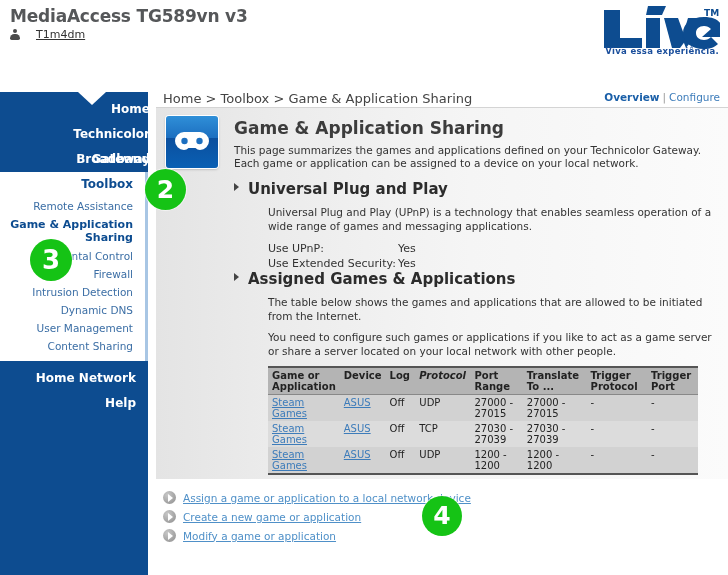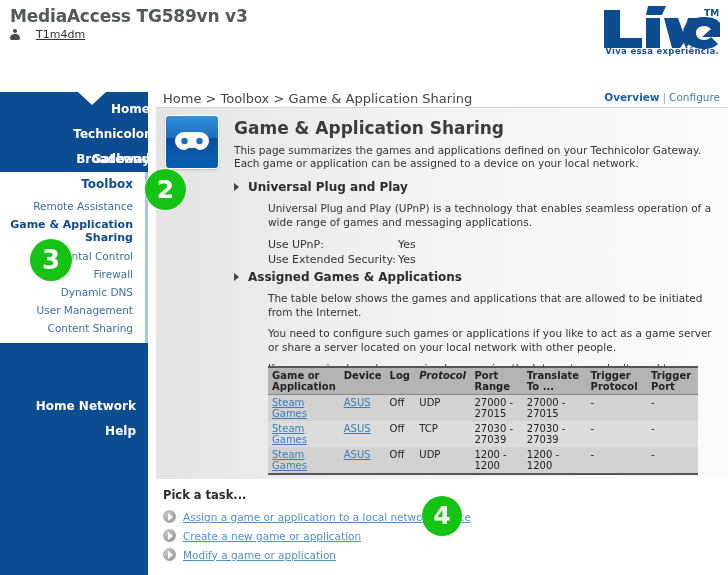--- a/index.html
+++ b/index.html
@@ -43,21 +43,21 @@
   #content-panel{position:absolute;left:156px;top:107px;width:572px;height:371px;
     background:linear-gradient(to right,#e4e4e4 0%,#ececec 22%,#f5f5f5 55%,#fbfbfb 100%);
     border-top:1px solid #d4d4d4;}
   #page-icon{position:absolute;left:10px;top:8px;width:52px;height:52px;border-radius:3px;
     background:linear-gradient(to bottom,#2f8fd8 0%,#1c6fc0 42%,#0b4f9e 43%,#0a60b4 100%);
     box-shadow:0 0 0 1px #ffffff, 0 1px 3px rgba(0,0,0,.35);}
   #page-icon svg{position:absolute;left:9px;top:15px;}
   #page-title{position:absolute;left:78px;top:10px;font-size:17px;font-weight:bold;color:#3c3c3c;}
   #page-desc{position:absolute;left:78px;top:36px;width:470px;font-size:10.5px;color:#333;line-height:13px;}
   .section{position:absolute;left:78px;width:480px;}
-  .sec-head{font-size:12px;font-weight:bold;color:#2c2c2c;position:relative;padding-left:14px;}
+  .sec-head{font-size:15px;font-weight:bold;color:#2c2c2c;position:relative;padding-left:14px;}
   .sec-head .tri{position:absolute;left:0;top:3px;width:0;height:0;
     border-top:4px solid transparent;border-bottom:4px solid transparent;border-left:5px solid #444;}
   .sec-body{padding-left:34px;font-size:10.5px;color:#333;line-height:13.5px;}
   .sec-body p{margin:0 0 8px 0;}
   .kv{display:flex;font-size:11px;color:#333;line-height:15px;}
   .kv .k{width:130px;}
   
   #apps-table{position:absolute;left:112px;top:258px;width:430px;border-collapse:collapse;
     font-size:10px;background:#d9d9d9;border-top:2px solid #555;border-bottom:2px solid #555;}
   #apps-table th{background:#b4b4b4;color:#222;font-weight:bold;text-align:left;
@@ -121,26 +121,27 @@
   <div class="nav-main">Technicolor Gateway</div>
   <div class="nav-main">Broadband Connection</div>
 </div>
 
 <div id="submenu" style="top:172px;padding-bottom:6px;">
   <div class="sub-title">Toolbox</div>
   <div class="sub-item">Remote Assistance</div>
   <div class="sub-item active">Game &amp; Application Sharing</div>
   <div class="sub-item">Parental Control</div>
   <div class="sub-item">Firewall</div>
+  <div class="sub-item">Intrusion Detection</div>
   <div class="sub-item">Dynamic DNS</div>
   <div class="sub-item">User Management</div>
   <div class="sub-item">Content Sharing</div>
 </div>
 
-<div class="nav-bottom" style="top:366px;margin-top:28px;">
+<div class="nav-bottom" style="top:366px;">
   <div class="nav-main">Home Network</div>
   <div class="nav-main">Help</div>
 </div>
 
 <div id="breadcrumb">Home &gt; Toolbox &gt; Game &amp; Application Sharing</div>
 <div id="view-links">
   <span class="vl-active">Overview</span><span class="vl-sep">|</span><span class="vl-link">Configure</span>
 </div>
 
 <div id="content-panel">
@@ -228,21 +229,20 @@
         <td>1200 - 1200</td>
         <td>1200 - 1200</td>
         <td>-</td>
         <td>-</td>
       </tr>
     </tbody>
   </table>
 </div>
 
 <div id="task-block">
-  <div id="task-title">Pick a task...</div>
 
   <div class="task-row">
     <span class="task-bullet">
       <svg width="6" height="8" viewBox="0 0 6 8">
           <polygon points="1,0 6,4 1,8" fill="#ffffff"></polygon>
         </svg>
     </span>
     <span class="task-link">Assign a game or application to a local network device</span>
   </div>
 

